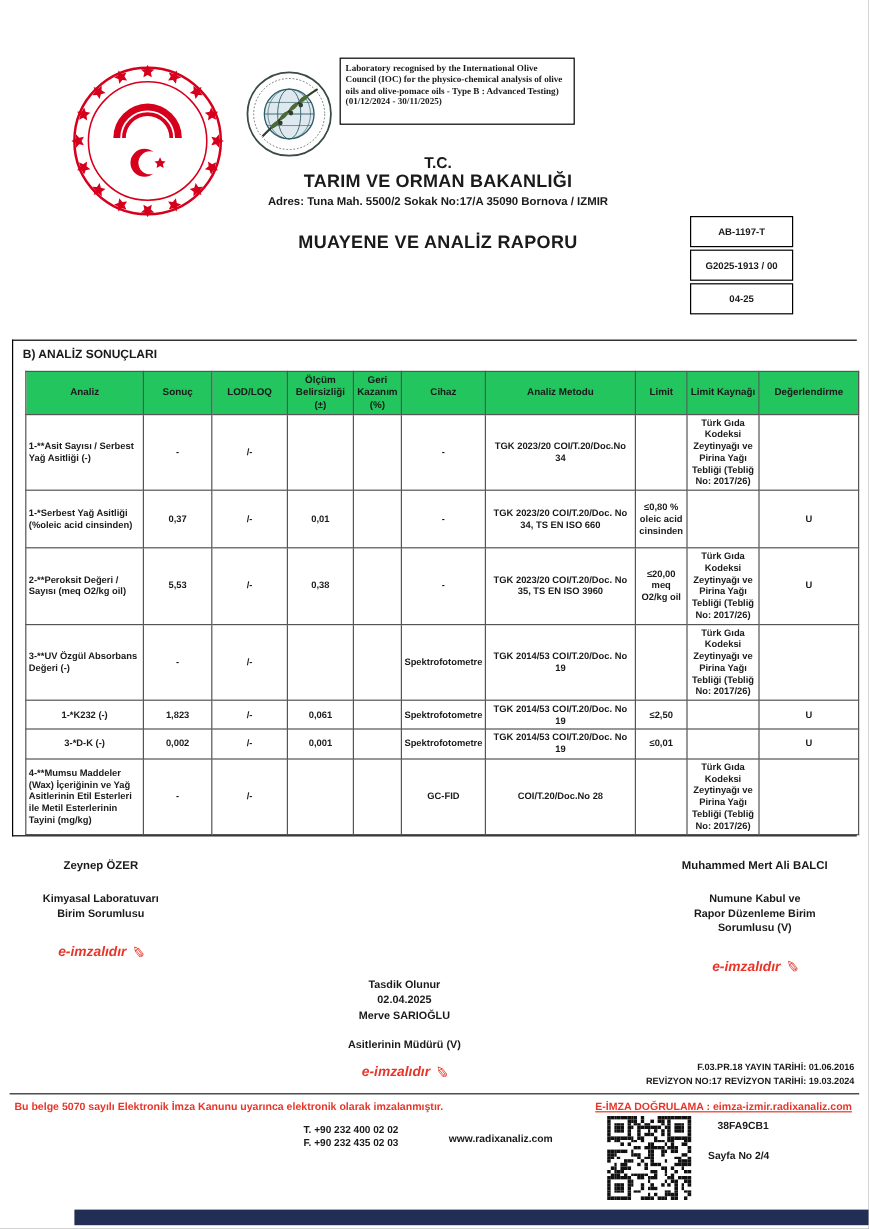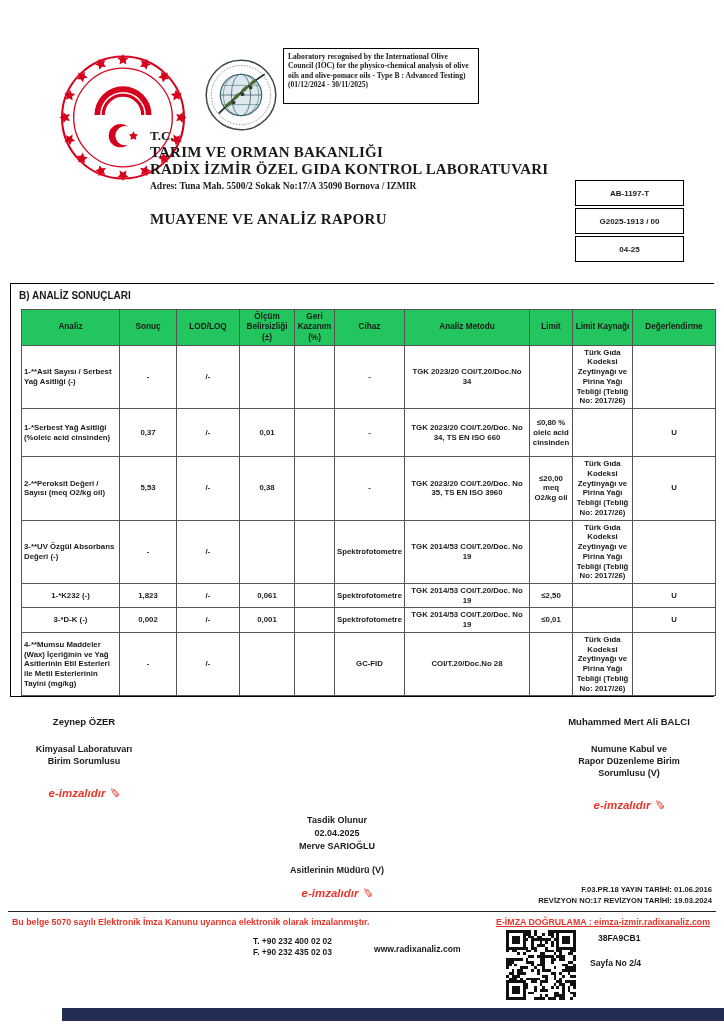--- a/index.html
+++ b/index.html
@@ -11,27 +11,27 @@
     font-weight:bold; color:#1a1a1a;padding-left:31px;
   }
   
   .seal { position:absolute; left:58px; top:50px; width:130px; height:135px; }
   .ioc-emblem { position:absolute; left:204px; top:58px; width:74px; height:74px; }
   .ioc-note {
     position:absolute; left:283px; top:48px; width:196px; min-height:56px;
     border:1px solid #000; padding:3px 4px; font-size:7.6px; line-height:1.25;
     font-family:"Liberation Serif","DejaVu Serif",serif; font-weight:bold;
   }
-  .title-block { position:absolute; left:150px; top:128px; width:430px; text-align:left;font-family:Liberation Serif, serif; }
+  .title-block { position:absolute; left:150px; top:128px; width:430px; text-align:center; }
   .tc { font-size:13px; }
   .ministry { font-size:15px; letter-spacing:.2px; }
   .labname { font-size:15px; letter-spacing:.2px; }
   .address { font-size:9.5px; margin-top:3px; }
   .report-title { font-size:15px; margin-top:20px; letter-spacing:.3px; }
-  .doc-codes { position:absolute; left:575px; top:180px; width:109px; }
+  .doc-codes { position:absolute; left:575px; top:180px; width:86px; }
   .doc-code {
     border:1px solid #000; height:26px; margin-bottom:2px;
     display:flex; align-items:center; justify-content:center; font-size:8px;
   }
   
   .results-box {
     position:absolute; left:10px; top:283px; width:704px;
     border:1px solid #000; border-right:none; padding-bottom:0;
   }
   .section-title { font-size:10px; padding:6px 0 8px 8px; }
@@ -136,21 +136,20 @@
         <circle cx="63" cy="40" r="2.6" fill="#2f3d2a"></circle>
       </g>
     </svg>
   </div>
 
   <div class="ioc-note">Laboratory recognised by the International Olive Council (IOC) for the physico-chemical analysis of olive oils and olive-pomace oils - Type  B : Advanced Testing) (01/12/2024 - 30/11/2025)</div>
 
   <div class="title-block">
     <div class="tc">T.C.</div>
     <div class="ministry">TARIM VE ORMAN BAKANLIĞI</div>
-    <div class="labname">RADİX İZMİR ÖZEL GIDA KONTROL LABORATUVARI</div>
     <div class="address">Adres: Tuna Mah. 5500/2 Sokak No:17/A 35090 Bornova / IZMIR</div>
     <div class="report-title">MUAYENE VE ANALİZ RAPORU</div>
   </div>
 
   <div class="doc-codes">
     <div class="doc-code">AB-1197-T</div>
     <div class="doc-code">G2025-1913 / 00</div>
     <div class="doc-code">04-25</div>
   </div>
 

